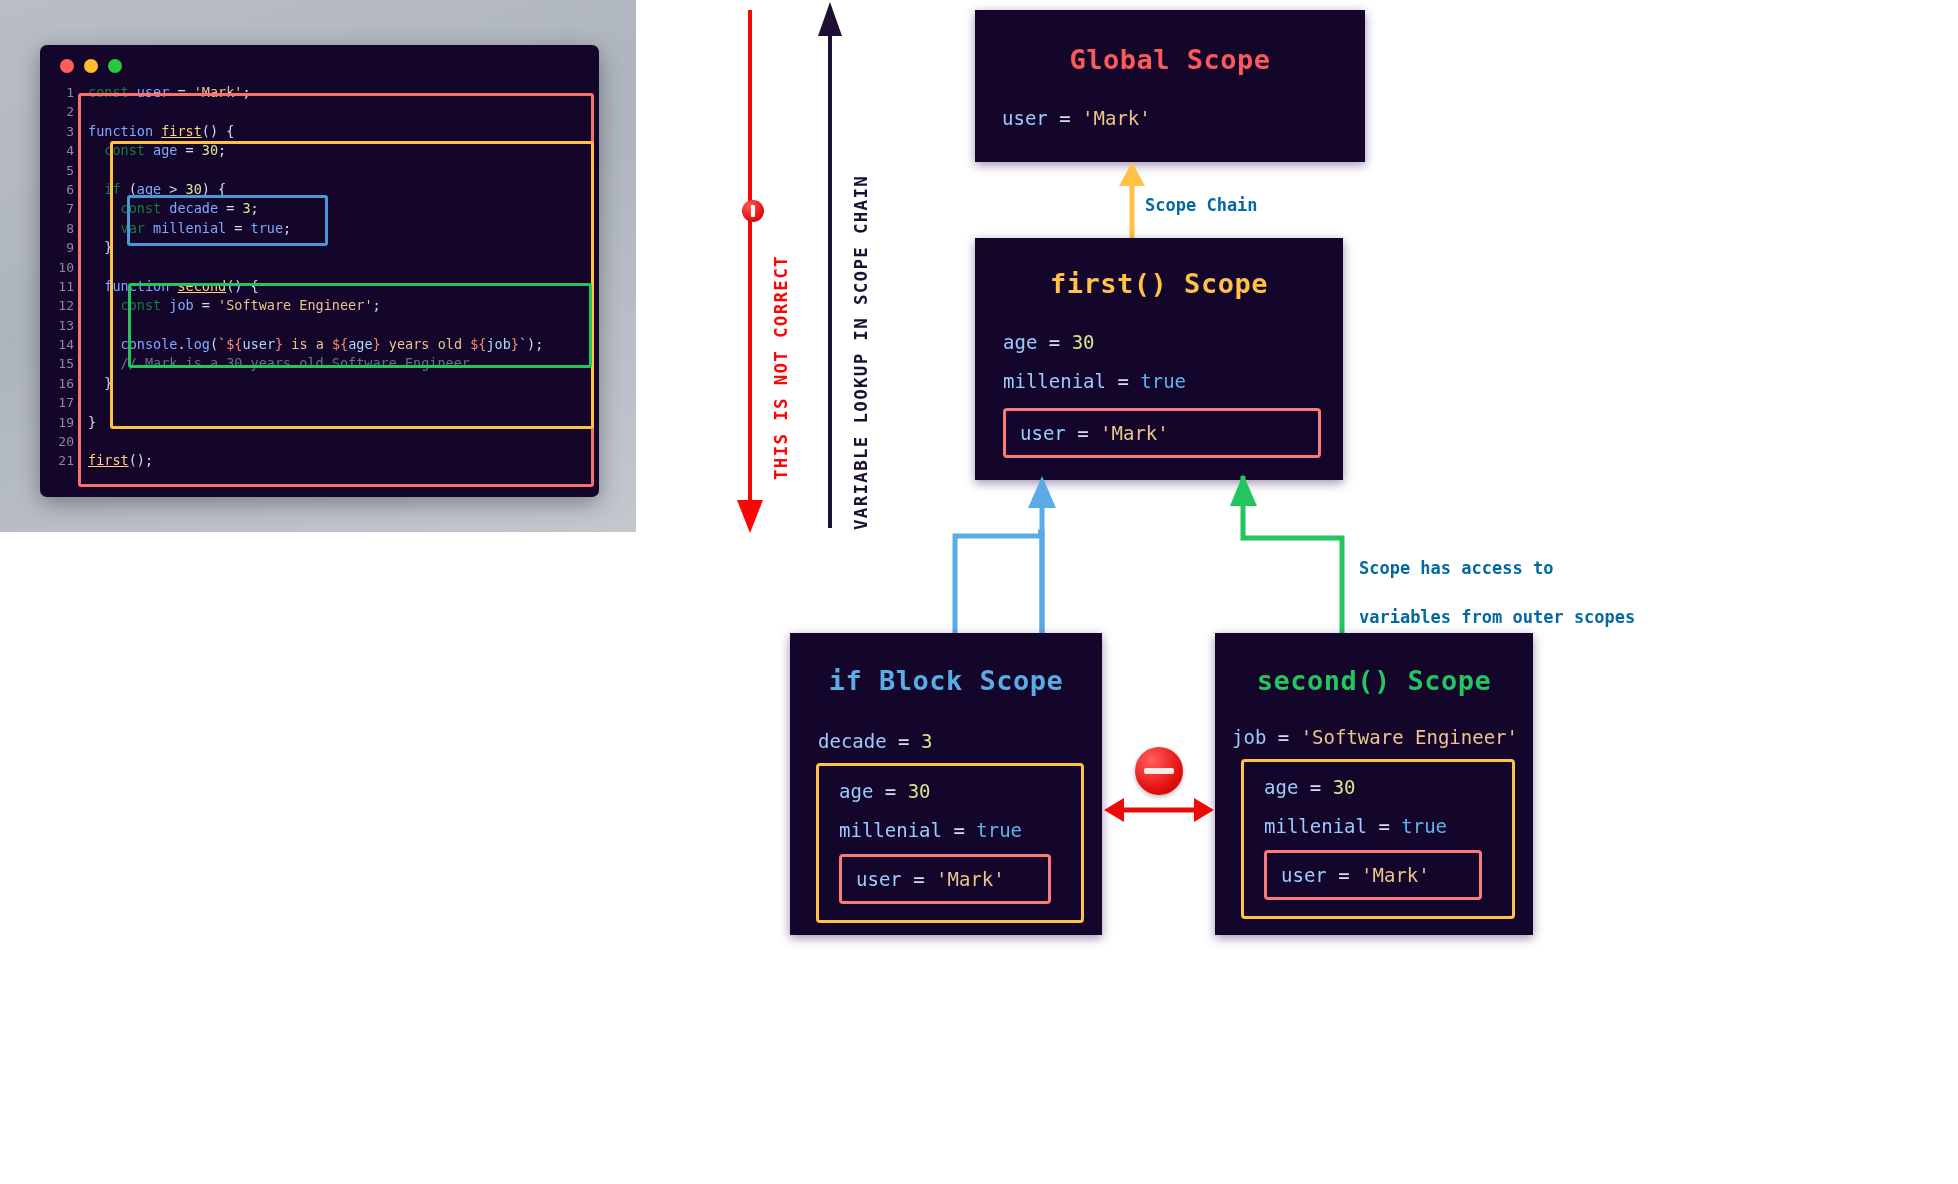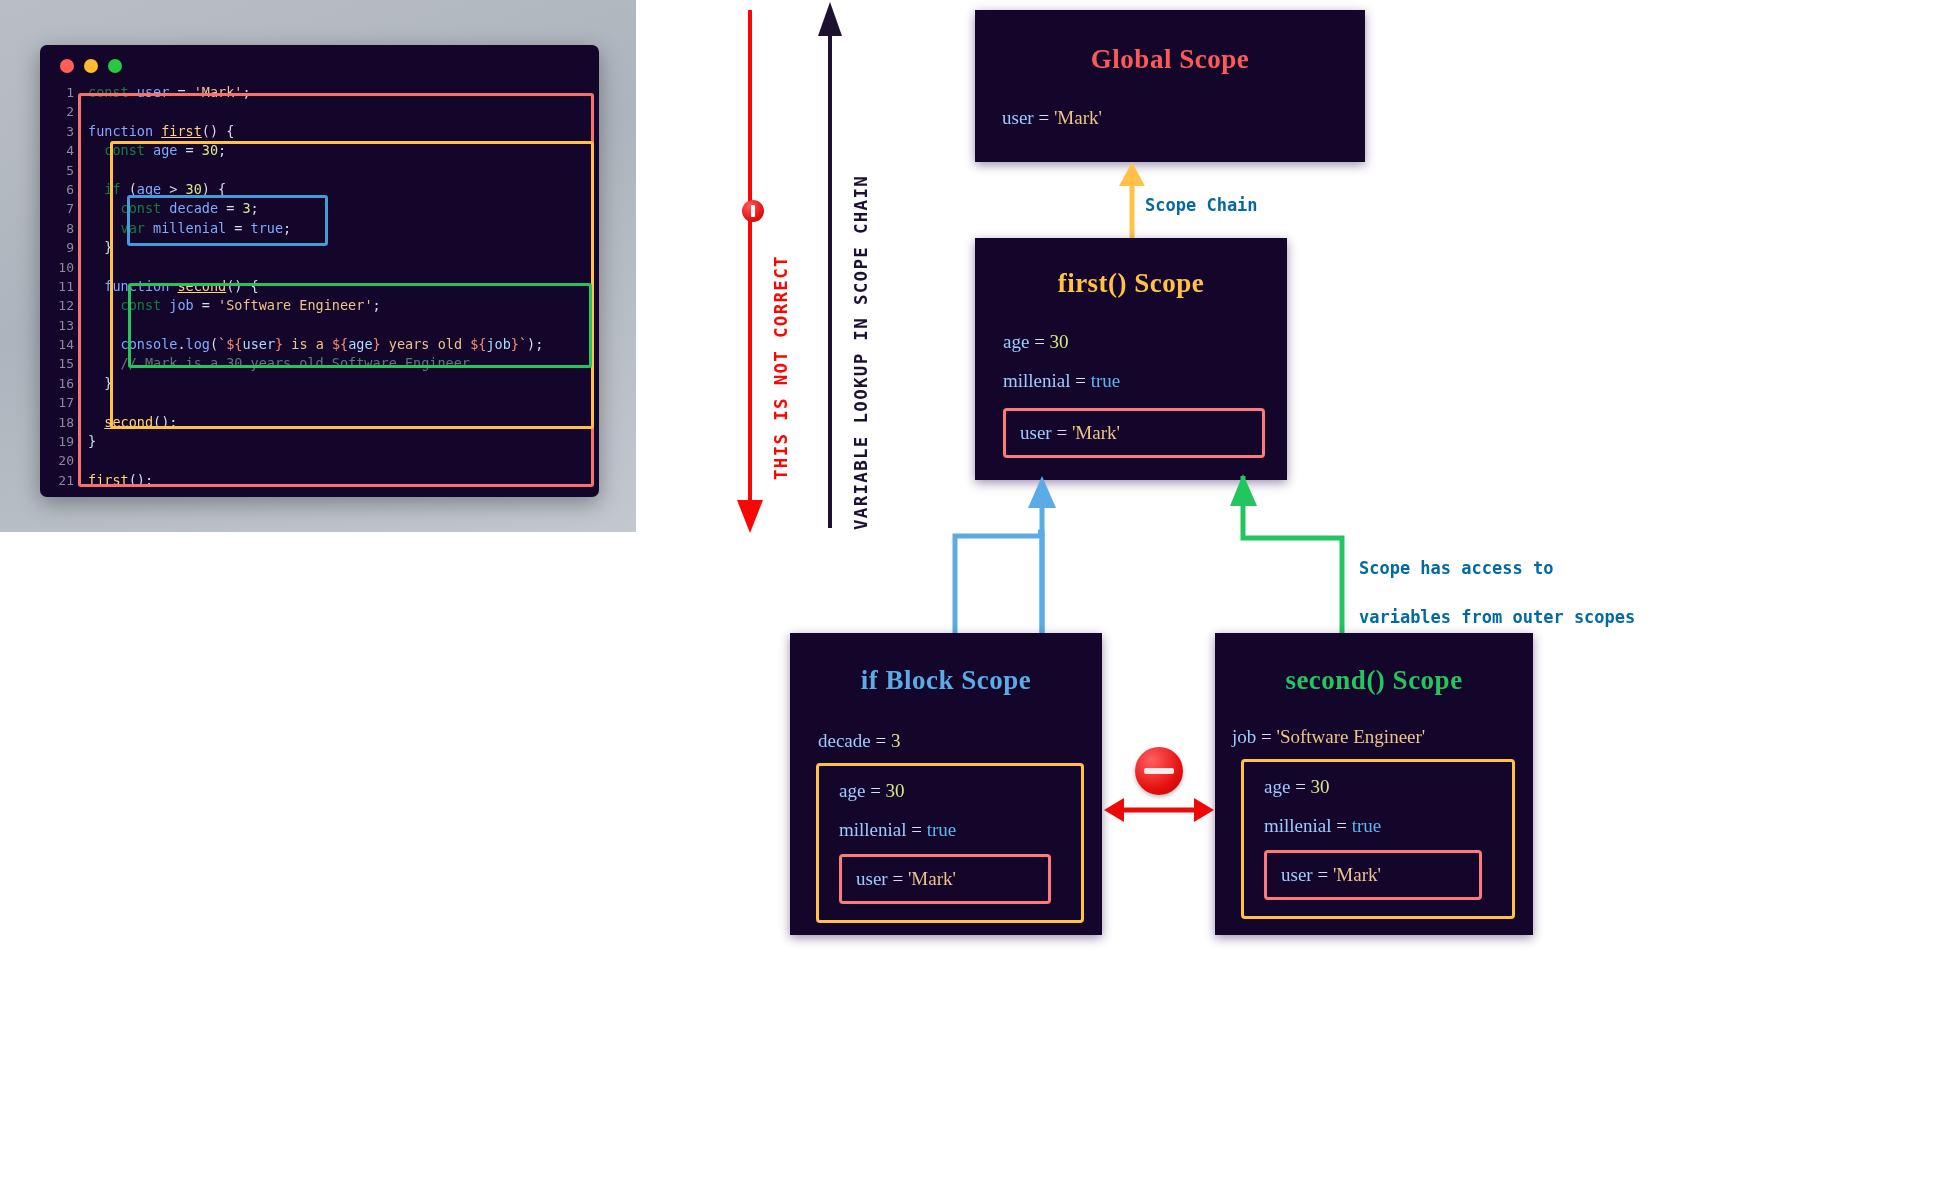--- a/index.html
+++ b/index.html
@@ -51,21 +51,20 @@
   #box-global{left:38px;top:10px;width:510px;height:388px;border-width:3px;border-color:#f9716f;}
   #box-first{left:70px;top:58px;width:478px;height:282px;border-width:3px;border-color:#ffc247;}
   #box-if{left:87px;top:112px;width:195px;height:45px;border-width:3px;border-color:#489ad4;}
   #box-second{left:88px;top:200px;width:458px;height:79px;border-width:3px;border-color:#22c55e;}
 
   
   #diagram{position:absolute;left:640px;top:0;width:1318px;height:1184px;}
   .scopebox{
     position:absolute;background:#14052a;
     box-shadow:0 3px 10px rgba(40,10,80,.45);
-    font-family:Liberation Serif, serif;
   }
   .scope-title{
     text-align:center;font-weight:bold;font-size:27px;letter-spacing:.5px;
   }
   .varline{font-size:19px;white-space:pre;}
   .vname{color:#9ecbff;}
   .veq{color:#d6deeb;}
   .vstr{color:#ecc48d;}
   .vnum{color:#d7e88a;}
   .vbool{color:#5fb3f0;}
@@ -117,21 +116,20 @@
       <div class="codeline"><span class="ln">8</span><span class="ctxt"><span class="plain">    </span><span class="kw">var</span><span class="plain"> </span><span class="var">millenial</span><span class="plain"> = </span><span class="bool">true</span><span class="plain">;</span></span></div>
       <div class="codeline"><span class="ln">9</span><span class="ctxt"><span class="plain">  }</span></span></div>
       <div class="codeline"><span class="ln">10</span><span class="ctxt"></span></div>
       <div class="codeline"><span class="ln">11</span><span class="ctxt"><span class="plain">  </span><span class="fnkw">function</span><span class="plain"> </span><span class="fname">second</span><span class="plain">() {</span></span></div>
       <div class="codeline"><span class="ln">12</span><span class="ctxt"><span class="plain">    </span><span class="kw">const</span><span class="plain"> </span><span class="var">job</span><span class="plain"> = </span><span class="str">'Software Engineer'</span><span class="plain">;</span></span></div>
       <div class="codeline"><span class="ln">13</span><span class="ctxt"></span></div>
       <div class="codeline"><span class="ln">14</span><span class="ctxt"><span class="plain">    </span><span class="var">console</span><span class="plain">.</span><span class="var">log</span><span class="plain">(</span><span class="tpl">`</span><span class="intp">${</span><span class="intpv">user</span><span class="intp">}</span><span class="tpl"> is a </span><span class="intp">${</span><span class="intpv">age</span><span class="intp">}</span><span class="tpl"> years old </span><span class="intp">${</span><span class="intpv">job</span><span class="intp">}</span><span class="tpl">`</span><span class="plain">);</span></span></div>
       <div class="codeline"><span class="ln">15</span><span class="ctxt cmt">    // Mark is a 30 years old Software Engineer</span></div>
       <div class="codeline"><span class="ln">16</span><span class="ctxt"><span class="plain">  }</span></span></div>
       <div class="codeline"><span class="ln">17</span><span class="ctxt"></span></div>
-      <div class="codeline"><span class="ln">18</span><span class="ctxt"><span class="plain">  </span><span class="fname">second</span><span class="plain">();</span></span></div>
       <div class="codeline"><span class="ln">19</span><span class="ctxt"><span class="plain">}</span></span></div>
       <div class="codeline"><span class="ln">20</span><span class="ctxt"></span></div>
       <div class="codeline"><span class="ln">21</span><span class="ctxt"><span class="fname">first</span><span class="plain">();</span></span></div>
 
       <div class="obox" id="box-global"></div>
       <div class="obox" id="box-first"></div>
       <div class="obox" id="box-if"></div>
       <div class="obox" id="box-second"></div>
     </div>
   </div>
@@ -158,21 +156,21 @@
     <div class="scope-title" style="margin-top:34px;color:#fc5a5a;">Global Scope</div>
     <div class="varline" style="margin:32px 0 0 27px;"><span class="vname">user</span><span class="veq"> = </span><span class="vstr">'Mark'</span></div>
   </div>
 
   <svg style="position:absolute;left:472px;top:160px;width:40px;height:82px;">
     <line x1="20" y1="80" x2="20" y2="20" stroke="#ffc247" stroke-width="5"></line>
     <polygon points="20,2 7,26 33,26" fill="#ffc247"></polygon>
   </svg>
   <div class="annot" style="left:505px;top:193px;">Scope Chain</div>
 
-  <div class="scopebox" id="box-first-scope" style="left:335px;top:238px;width:312px;height:242px;">
+  <div class="scopebox" id="box-first-scope" style="left:335px;top:238px;width:368px;height:242px;">
     <div class="scope-title" style="margin-top:30px;color:#ffc247;">first() Scope</div>
     <div class="varline" style="margin:32px 0 0 28px;"><span class="vname">age</span><span class="veq"> = </span><span class="vnum">30</span></div>
     <div class="varline" style="margin:17px 0 0 28px;"><span class="vname">millenial</span><span class="veq"> = </span><span class="vbool">true</span></div>
     <div class="inner-red" style="margin:16px 22px 0 28px;">
       <div class="varline"><span class="vname">user</span><span class="veq"> = </span><span class="vstr">'Mark'</span></div>
     </div>
   </div>
 
   <svg style="position:absolute;left:280px;top:470px;width:160px;height:180px;">
     <path d="M122,170 L122,62 L118,62" fill="none" stroke="#5aabe6" stroke-width="5"></path>

